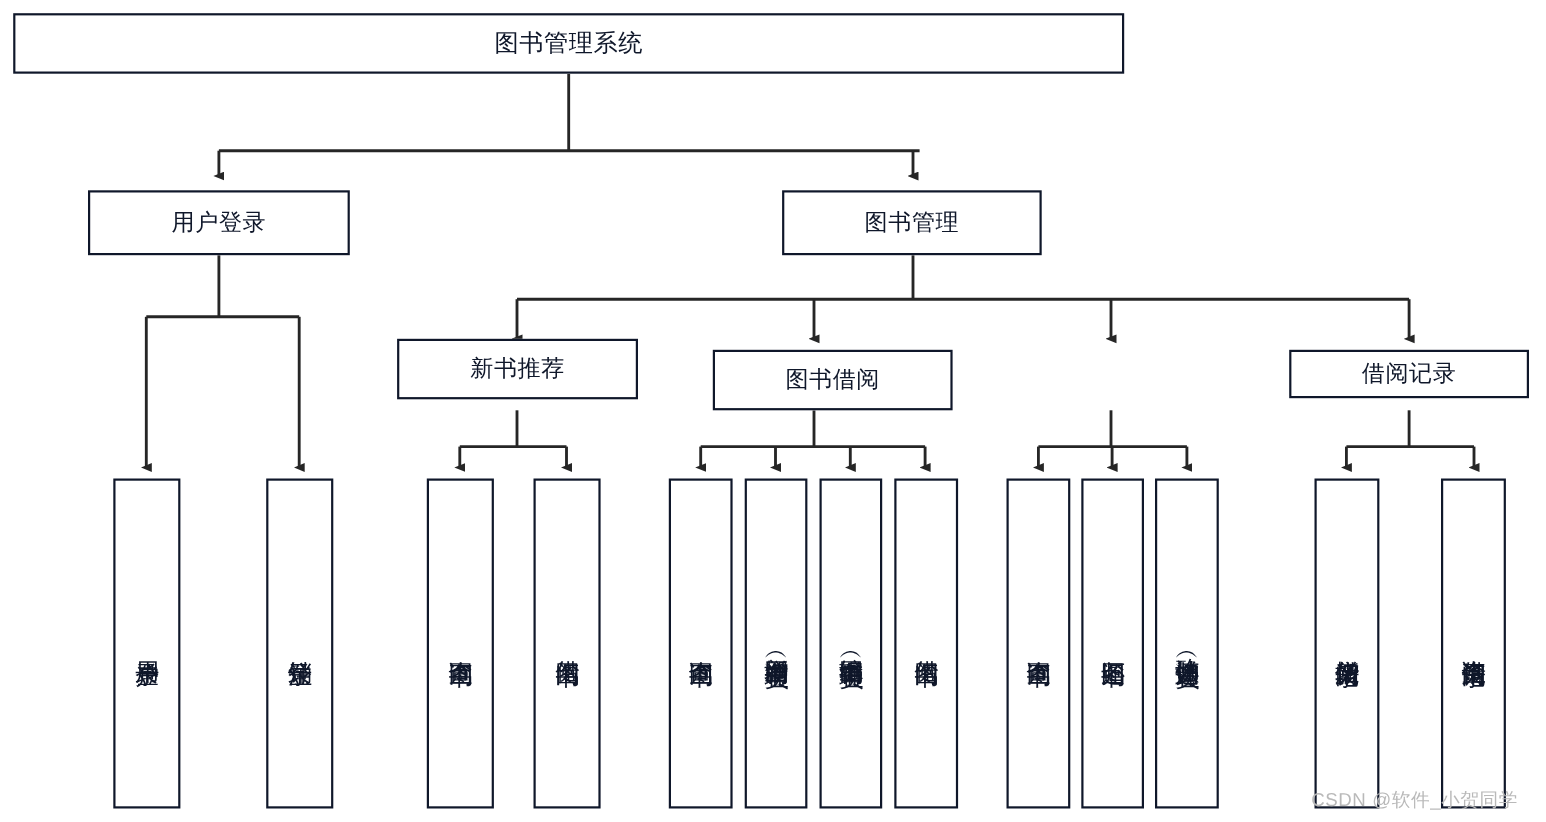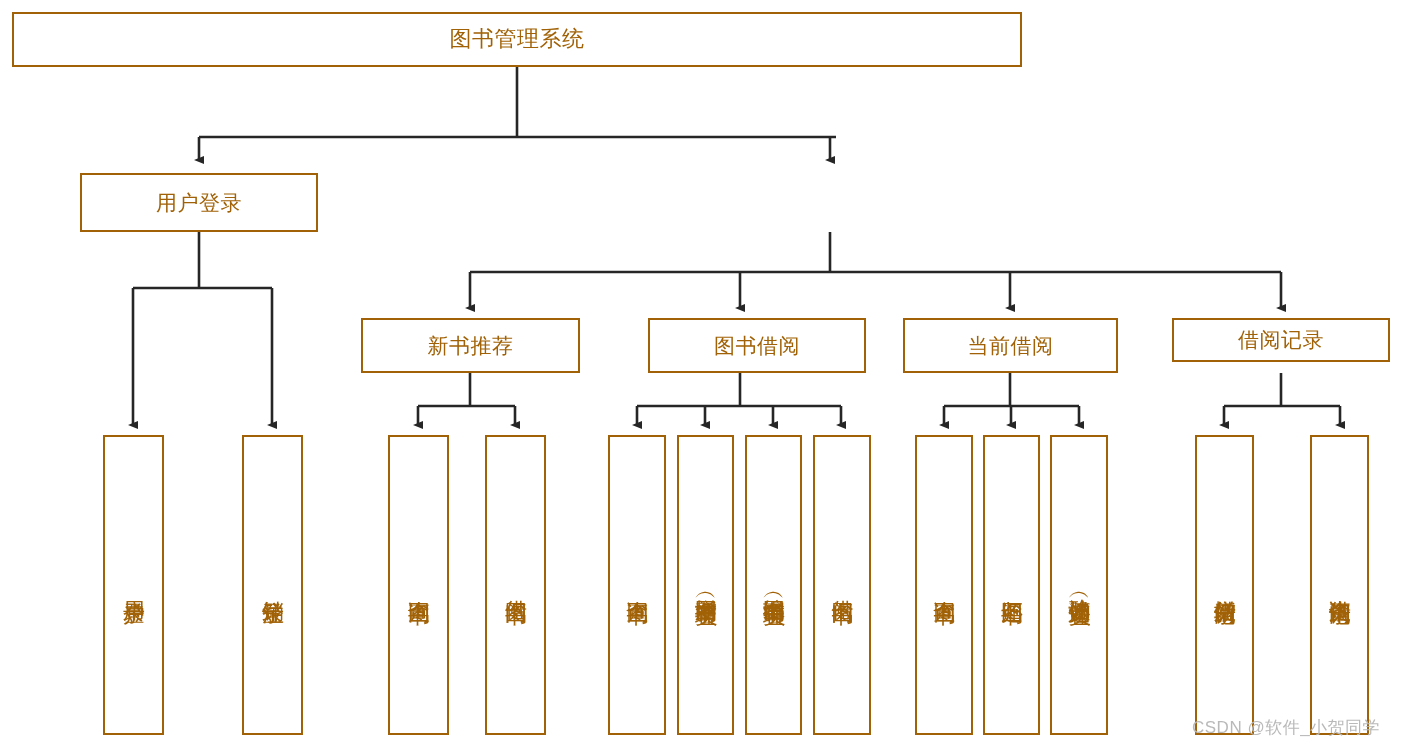--- a/index.html
+++ b/index.html
@@ -22,25 +22,25 @@
     left: 0;
     top: 0;
     width: 1405px;
     height: 747px;
     pointer-events: none;
   }
   .node {
     position: absolute;
     box-sizing: border-box;
     background: #ffffff;
-    border: 2px solid #a16207;
+    border: 2px solid #0f172a;
     display: flex;
     align-items: center;
     justify-content: center;
-    color: #a16207;
+    color: #0f172a;
     z-index: 2;
   }
   .node.horiz {
     font-size: 21px;
     letter-spacing: 0.5px;
     line-height: 1.2;
     text-align: center;
   }
   .node.root {
     font-size: 22px;
@@ -115,26 +115,26 @@
       <path d="M1224,406 L1340,406"></path>
       <path d="M1224,406 L1224,425" marker-end="url(#arrow)"></path>
       <path d="M1340,406 L1340,425" marker-end="url(#arrow)"></path>
     </g>
   </svg>
 
   <div class="node horiz root" style="left:12px; top:12px; width:1010px; height:55px;">图书管理系统</div>
 
   <div class="node horiz" style="left:80px; top:173px; width:238px; height:59px;">用户登录</div>
 
+  <div class="node horiz" style="left:711px; top:173px; width:236px; height:59px;">图书管理</div>
 
-  <div class="node horiz" style="left:361px; top:318px; width:219px; height:55px;">新书推荐</div>
+  <div class="node horiz" style="left:361px; top:308px; width:219px; height:55px;">新书推荐</div>
 
   <div class="node horiz" style="left:632px; top:318px; width:218px; height:55px;margin-left:16px;">图书借阅</div>
 
-  <div class="node horiz" style="left:903px; top:318px; width:215px; height:55px;">当前借阅</div>
 
   <div class="node horiz" style="left:1172px; top:318px; width:218px; height:44px;">借阅记录</div>
 
   <div class="node vert" style="left:103px; top:435px; width:61px; height:300px;">用户登录</div>
 
   <div class="node vert" style="left:242px; top:435px; width:61px; height:300px;">注销登录</div>
 
   <div class="node vert" style="left:388px; top:435px; width:61px; height:300px;">查询图书</div>
 
   <div class="node vert" style="left:485px; top:435px; width:61px; height:300px;">借阅图书</div>

